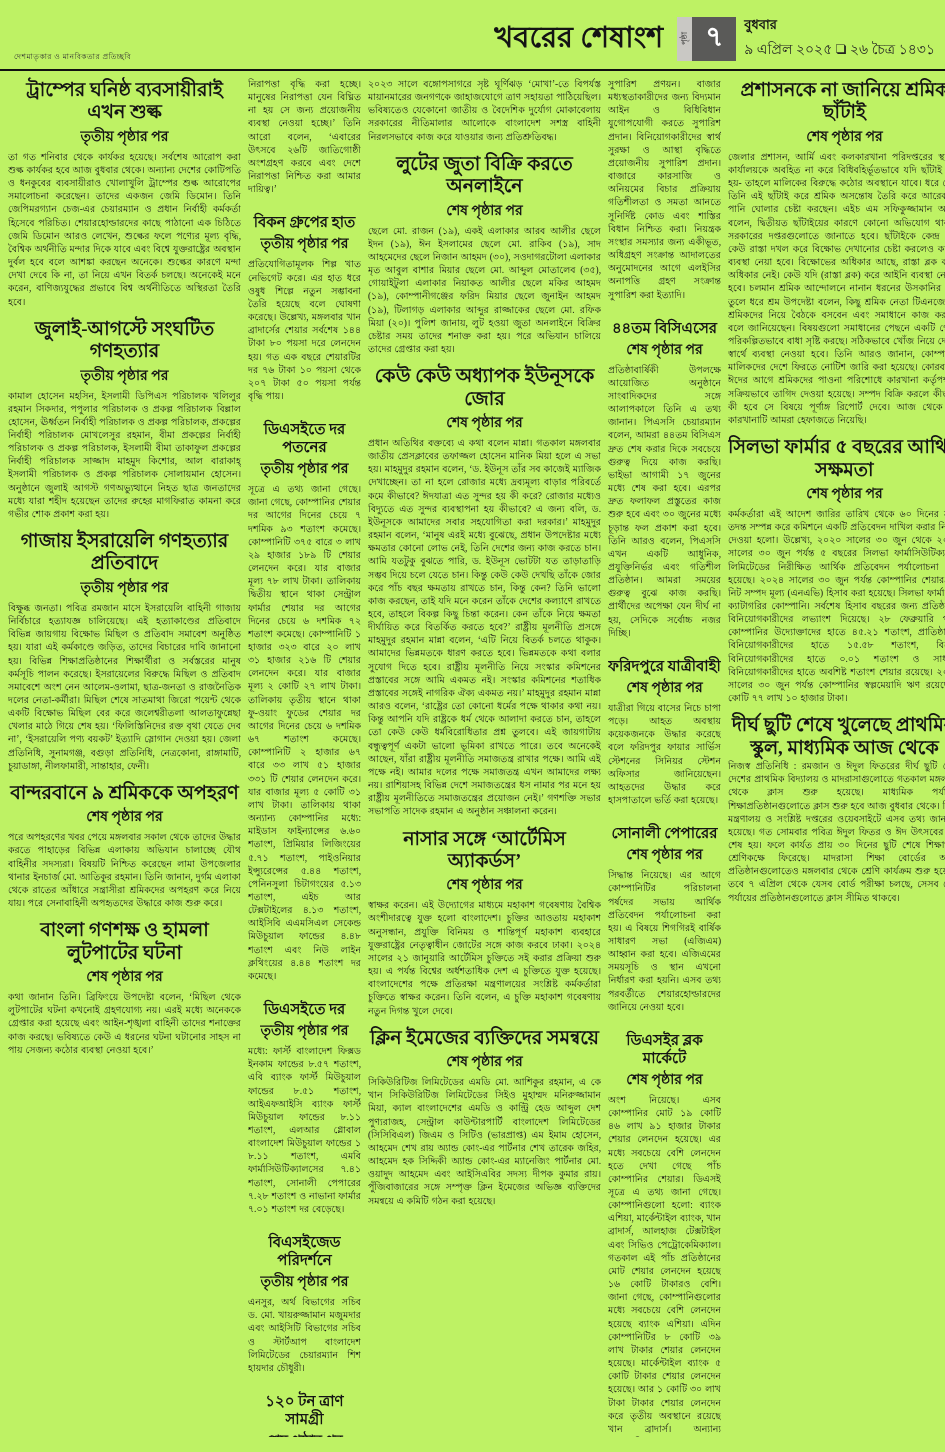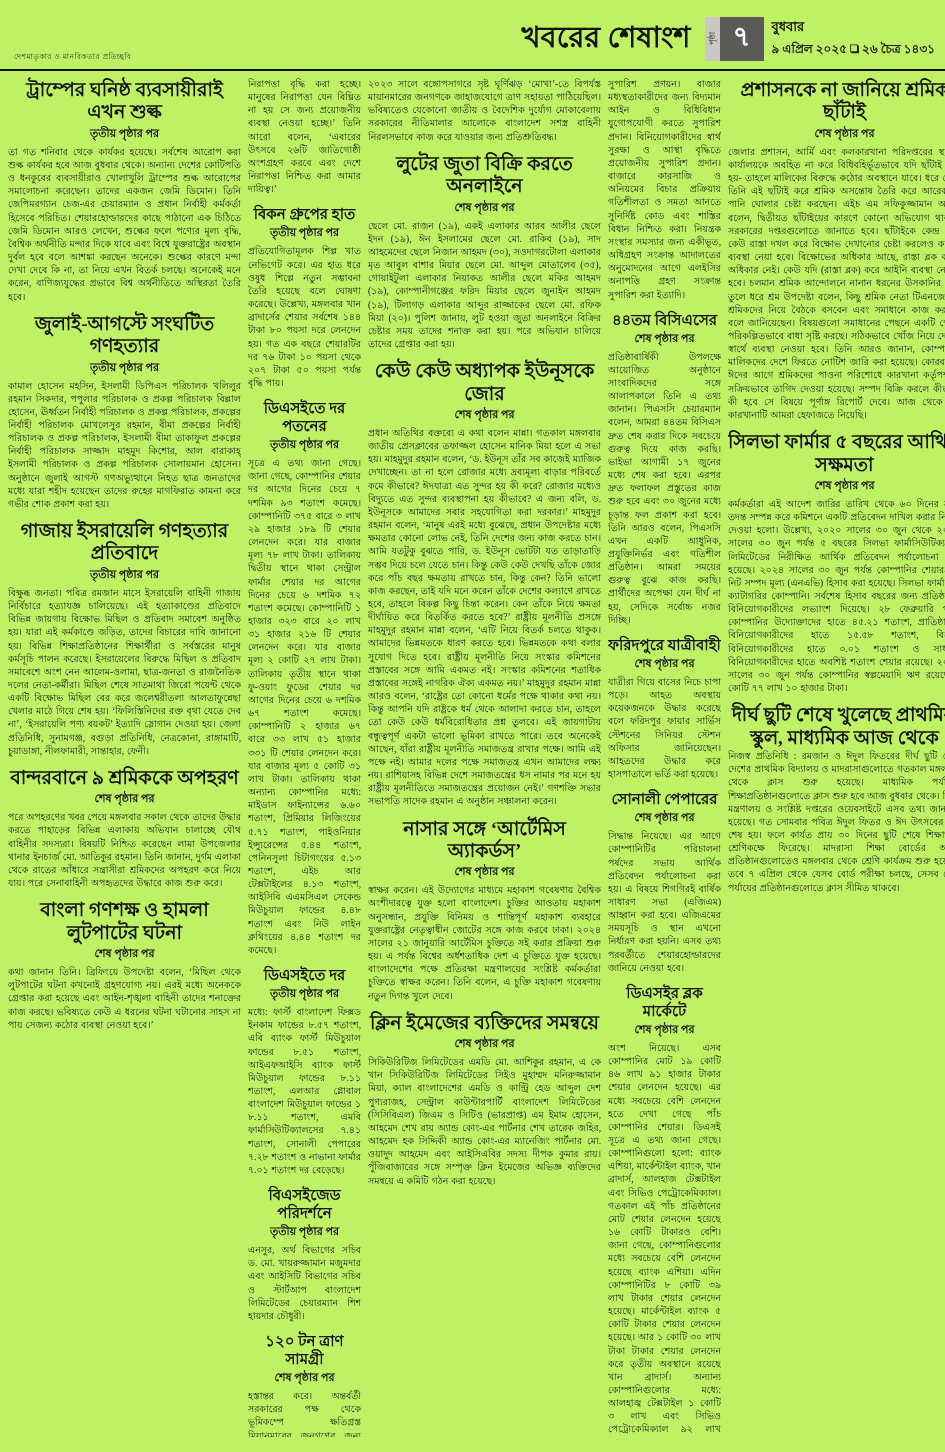--- a/index.html
+++ b/index.html
@@ -18,30 +18,30 @@
   .header-right{display:flex;align-items:center;gap:8px;}
   .section-title{font-size:29px;font-weight:bold;margin-right:6px;}
   .pagebox{display:flex;align-items:stretch;height:44px;}
   .pagebox .pword{width:15px;background:#c9c8c4;color:#222;font-size:8px;
     display:flex;align-items:center;justify-content:center;
     writing-mode:vertical-rl;transform:rotate(180deg);}
   .pagebox .pnum{width:44px;background:#5a5a58;color:#fff;font-size:28px;font-weight:bold;
     display:flex;align-items:center;justify-content:center;}
   .daydate{display:flex;flex-direction:column;justify-content:center;gap:2px;}
   .weekday{font-size:13px;font-weight:bold;}
-  .dateline{font-size:12px;color:#222;font-weight:bold;}
+  .dateline{font-size:14px;color:#222;}
   
   .content{display:flex;gap:7px;padding:6px 8px 0 8px;height:1360px;overflow:hidden;}
   .col{overflow:hidden;display:flex;flex-direction:column;align-items:center;}
   .col.wide{width:233px;flex:0 0 233px;}
-  .col.narrow{width:113px;flex:0 0 113px;}
+  .col.narrow{width:113px;flex:0 0 113px;gap:8px;}
   article{margin-bottom:7px;}
   .h-wide{font-size:19px;font-weight:bold;text-align:center;line-height:1.18;margin:2px 0 1px;}
   .h-narrow{font-size:15px;font-weight:bold;text-align:center;line-height:1.2;margin:2px 0 1px;}
-  .cont{font-size:11px;font-weight:bold;text-align:center;margin:0 0 2px;}
+  .cont{font-size:14px;font-weight:bold;text-align:center;margin:0 0 2px;}
   .body{font-size:9.4px;line-height:1.4;text-align:justify;margin:0;
     word-spacing:.5px;}
   .tailtext .body{margin-top:1px;}
   h2,p{padding:0;}
 </style>
 </head>
 <body>
 
 <div class="page">
 

